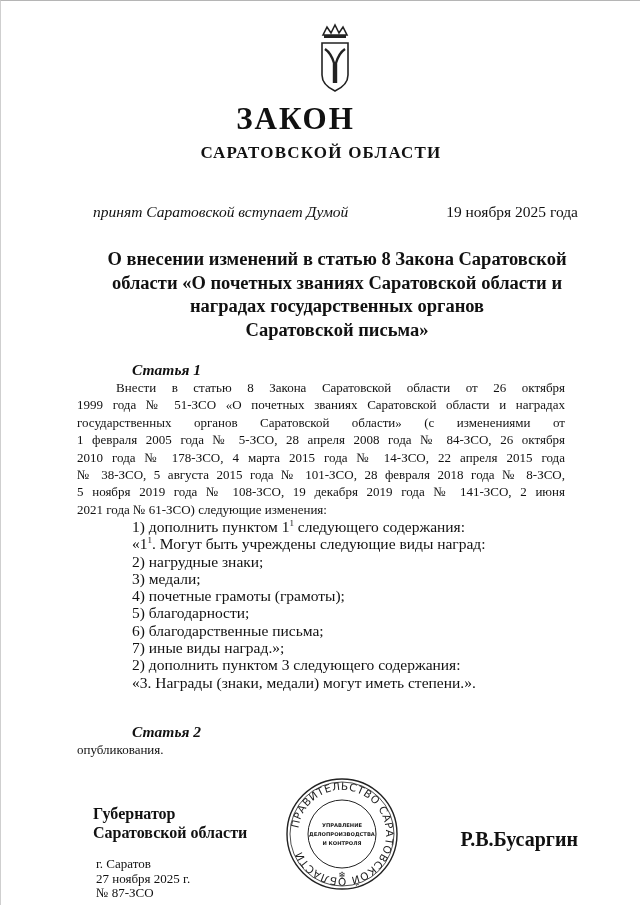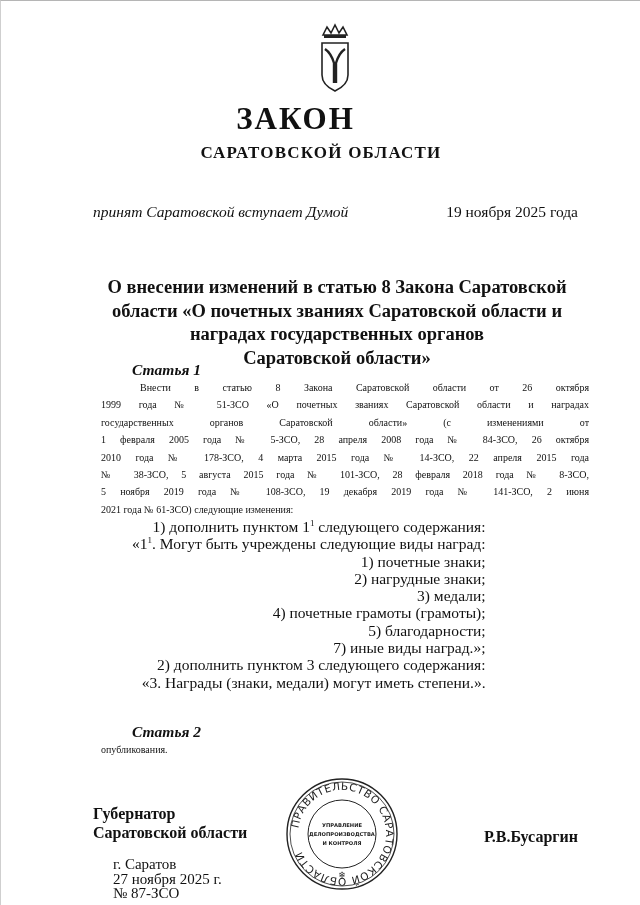--- a/index.html
+++ b/index.html
@@ -18,42 +18,42 @@
       font-size: 17px; font-weight: bold; letter-spacing: 1.2px;
     }
     .adopted {
       position: absolute; top: 202px; left: 92px; font-size: 15.5px; font-style: italic;
     }
     .adopted-date {
       position: absolute; top: 202px; right: 62px; font-size: 15.5px; 
     }
     .heading {
       position: absolute; top: 247px; left: 86px; width: 500px; text-align: center;
-      font-size: 18.5px; font-weight: bold; line-height: 23.5px; margin-top: 28px;
+      font-size: 18.5px; font-weight: bold; line-height: 23.5px;
     }
     .article-title {
       position: absolute; left: 131px; font-size: 15.5px; font-weight: bold; font-style: italic;
     }
     .body-text {
-      position: absolute; left: 100px; width: 488px; font-size: 10px; line-height: 17.4px;
+      position: absolute; left: 76px; width: 488px; font-size: 13px; line-height: 17.4px;
     }
     .just { text-align: justify; text-align-last: justify; }
     .line { display: block; white-space: nowrap; }
     .indent { padding-left: 39px; }
     .items { position: absolute; left: 131px; font-size: 15.5px; line-height: 17.3px; }
-    .items div { white-space: nowrap; text-align: right; }
+    .items div { white-space: nowrap; }
     sup { font-size: 9px; vertical-align: 6px; line-height: 0; }
     .gov-title {
       position: absolute; left: 92px; top: 803px; font-size: 16px; font-weight: bold; line-height: 19px;
     }
     .gov-name {
-      position: absolute; right: 62px; top: 827px; font-size: 16px; font-weight: bold;
+      position: absolute; right: 62px; top: 827px; font-size: 20px; font-weight: bold;
     }
     .place-block {
-      position: absolute; left: 112px; top: 856px; font-size: 15px; line-height: 14.5px;
+      position: absolute; left: 95px; top: 856px; font-size: 13px; line-height: 14.5px;
     }
     .stamp { position: absolute; left: 284px; top: 776px; width: 114px; height: 114px; }
   </style>
 </head>
 <body>
 
 <div class="page">
 
   <svg class="crest" viewBox="0 0 32 70">
     <path d="M4 12 L8 4 L12 10 L16 2 L20 10 L24 4 L28 12 Z" fill="none" stroke="#222" stroke-width="1.6"></path>
@@ -65,44 +65,44 @@
   <div class="law-title">ЗАКОН</div>
   <div class="region-title">САРАТОВСКОЙ ОБЛАСТИ</div>
 
   <div class="adopted">принят Саратовской вступает Думой</div>
   <div class="adopted-date">19 ноября 2025 года</div>
 
   <div class="heading">
     <div>О внесении изменений в статью 8 Закона Саратовской</div>
     <div>области «О почетных званиях Саратовской области и</div>
     <div>наградах государственных органов</div>
-    <div>Саратовской области»</div>
+    <div>Саратовской письма»</div>
   </div>
 
   <div class="article-title" style="top:360px;">Статья 1</div>
 
   <div class="body-text" style="top:378px;">
     <span class="line just indent">Внести в статью 8 Закона Саратовской области от 26 октября</span>
     <span class="line just">1999 года № 51-ЗСО «О почетных званиях Саратовской области и наградах</span>
     <span class="line just">государственных органов Саратовской области» (с изменениями от</span>
     <span class="line just">1 февраля 2005 года № 5-ЗСО, 28 апреля 2008 года № 84-ЗСО, 26 октября</span>
     <span class="line just">2010 года № 178-ЗСО, 4 марта 2015 года № 14-ЗСО, 22 апреля 2015 года</span>
     <span class="line just">№ 38-ЗСО, 5 августа 2015 года № 101-ЗСО, 28 февраля 2018 года № 8-ЗСО,</span>
     <span class="line just">5 ноября 2019 года № 108-ЗСО, 19 декабря 2019 года № 141-ЗСО, 2 июня</span>
     <span class="line">2021 года № 61-ЗСО) следующие изменения:</span>
   </div>
 
   <div class="items" style="top:517px;">
     <div><span>1) дополнить пунктом 1</span><sup>1</sup><span> следующего содержания:</span></div>
     <div><span>«1</span><sup>1</sup><span>. Могут быть учреждены следующие виды наград:</span></div>
-    <div>1) почетные знаки;</div>
     <div>2) нагрудные знаки;</div>
     <div>3) медали;</div>
     <div>4) почетные грамоты (грамоты);</div>
     <div>5) благодарности;</div>
+    <div>6) благодарственные письма;</div>
     <div>7) иные виды наград.»;</div>
     <div>2) дополнить пунктом 3 следующего содержания:</div>
     <div>«3. Награды (знаки, медали) могут иметь степени.».</div>
   </div>
 
   <div class="article-title" style="top:722px;">Статья 2</div>
   <div class="body-text" style="top:740px;">
     <span class="line">опубликования.</span>
   </div>
 

